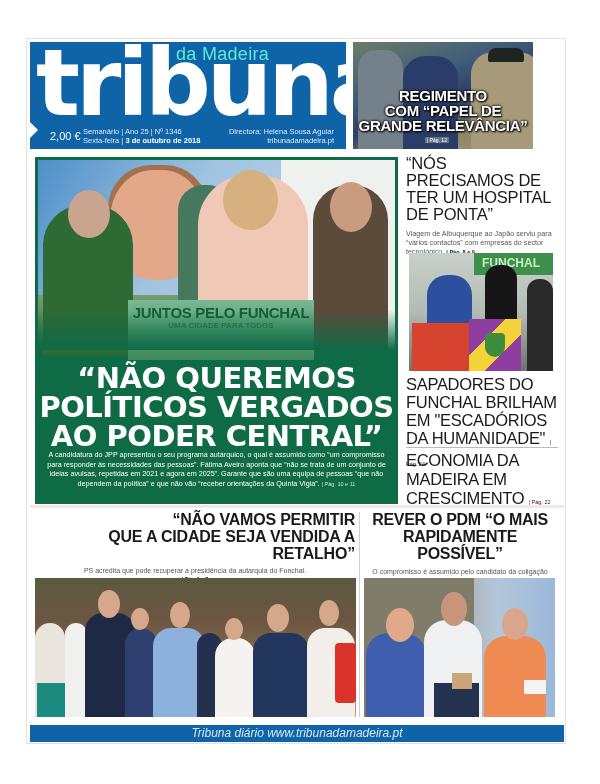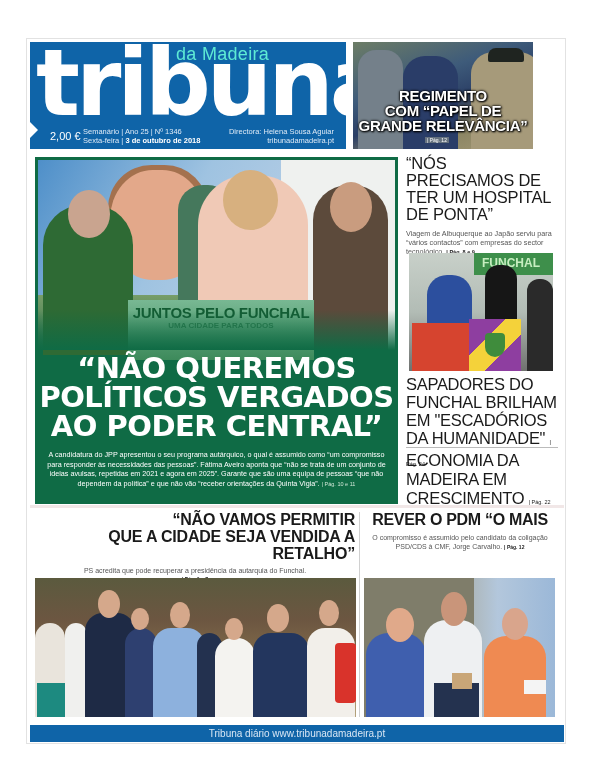--- a/index.html
+++ b/index.html
@@ -42,21 +42,21 @@
   .lead .photo .p1h { position:absolute; left:30px; top:30px; width:42px; height:48px; background:#c9a48f; border-radius:50%; }
   .lead .photo .p2 { position:absolute; left:140px; top:25px; width:55px; height:140px; background:#45785c; border-radius:25px 25px 0 0; }
   .lead .photo .p3 { position:absolute; left:160px; top:15px; width:110px; height:170px; background:#f0c9b6; border-radius:50px 50px 0 0; }
   .lead .photo .p3h { position:absolute; left:185px; top:10px; width:55px; height:60px; background:#d7b07f; border-radius:50%; }
   .lead .photo .p4 { position:absolute; left:275px; top:25px; width:75px; height:165px; background:#5c4a3b; border-radius:35px 35px 0 0; }
   .lead .photo .p4h { position:absolute; left:292px; top:22px; width:42px; height:50px; background:#c99c7f; border-radius:50%; }
   .lead .photo .podium { position:absolute; left:90px; top:140px; width:186px; height:60px; background:linear-gradient(180deg,#78b893,#3d8a5b); }
   .lead .photo .podium-t1 { position:absolute; left:0; right:0; top:4px; text-align:center; font-weight:bold; font-size:15px; color:#135c33; letter-spacing:-0.3px; }
   .lead .photo .podium-t2 { position:absolute; left:0; right:0; top:21px; text-align:center; font-weight:bold; font-size:8px; color:#2e7a4e; }
   .lead .photo .fade { position:absolute; left:0; right:0; bottom:0; height:40px; background:linear-gradient(180deg,rgba(15,107,69,0),#0f6b45); }
-  .lead .headline { position:absolute; left:0; right:0; top:194px; text-align:center; color:#ffffff; font-weight:bold; font-size:29px; line-height:29px; letter-spacing:-0.5px; font-family:"DejaVu Sans", sans-serif; }
+  .lead .headline { position:absolute; left:0; right:0; top:204px; text-align:center; color:#ffffff; font-weight:bold; font-size:29px; line-height:29px; letter-spacing:-0.5px; font-family:"DejaVu Sans", sans-serif; }
   .lead .summary { position:absolute; left:6px; right:6px; top:290px; text-align:center; color:#ffffff; font-size:7.2px; line-height:9.5px; }
   .lead .summary .pg { font-size:5.5px; color:#cfe6d6; }
 
   
   .col-right { position:absolute; left:406px; top:155px; width:152px; }
   .story-hosp .title { font-size:16.5px; line-height:17px; color:#1a1a1a; letter-spacing:-0.2px; }
   .story-hosp .dek { margin-top:6px; font-size:7.2px; line-height:9px; color:#555; }
   .story-hosp .dek .pg { font-size:5.5px; color:#222; font-weight:bold; }
   .sapadores-photo { position:absolute; left:409px; top:253px; width:144px; height:118px; overflow:hidden;
       background:linear-gradient(180deg,#c8d0c9 0%,#b2bcb5 50%,#6f716f 100%); }
@@ -91,21 +91,21 @@
 
   
   .story-pdm { position:absolute; left:364px; top:511px; width:192px; }
   .story-pdm .title { text-align:center; font-weight:bold; font-size:16px; line-height:17px; color:#1a1a1a; letter-spacing:-0.3px; }
   .story-pdm .dek { text-align:center; margin-top:5px; font-size:7px; line-height:9px; color:#555; }
   .story-pdm .dek .pg { font-size:5px; font-weight:bold; color:#222; }
   .pdm-photo { position:absolute; left:364px; top:578px; width:191px; height:139px; overflow:hidden;
       background:linear-gradient(90deg,#8b8a78 0%,#a6a493 40%,#b3c7dc 70%,#9bb8d8 100%); }
 
   
-  .footer { position:absolute; left:30px; top:725px; width:534px; height:17px; background:#0f64a8; text-align:center; color:#d8e6f4; font-size:10px; line-height:17px; }
+  .footer { position:absolute; left:30px; top:725px; width:534px; height:17px; background:#0f64a8; text-align:center; color:#d8e6f4; font-size:12px; line-height:17px;font-style:italic; }
 </style>
 </head>
 <body>
 
 <div class="page"></div>
 
 <div class="masthead">
   <div class="notch"></div>
   <div class="brand">tribuna</div>
   <div class="subbrand">da Madeira</div>
@@ -234,20 +234,21 @@
   <div class="g" style="left:218px;top:55px;width:56px;height:85px;background:#23365e;"></div>
   <div class="h" style="left:232px;top:26px;width:22px;height:28px;"></div>
   <div class="g" style="left:272px;top:50px;width:48px;height:90px;background:#f2efea;"></div>
   <div class="h" style="left:284px;top:22px;width:20px;height:26px;"></div>
   <div class="g" style="left:300px;top:65px;width:21px;height:60px;background:#d9332b;border-radius:4px;"></div>
 </div>
 
 <div class="story-pdm">
   <div class="title">
     <div>REVER O PDM “O MAIS</div>
+    <div>RAPIDAMENTE POSSÍVEL”</div>
   </div>
   <div class="dek">
     <span>O compromisso é assumido pelo candidato da coligação PSD/CDS à CMF, Jorge Carvalho.</span>
     <span class="pg">| Pág. 12</span>
   </div>
 </div>
 
 <div class="pdm-photo">
   <div style="position:absolute;left:0;top:0;width:110px;height:139px;background:#7f7d6a;"></div>
   <div style="position:absolute;left:2px;top:55px;width:60px;height:84px;background:#3f5fae;border-radius:22px 22px 0 0;"></div>

